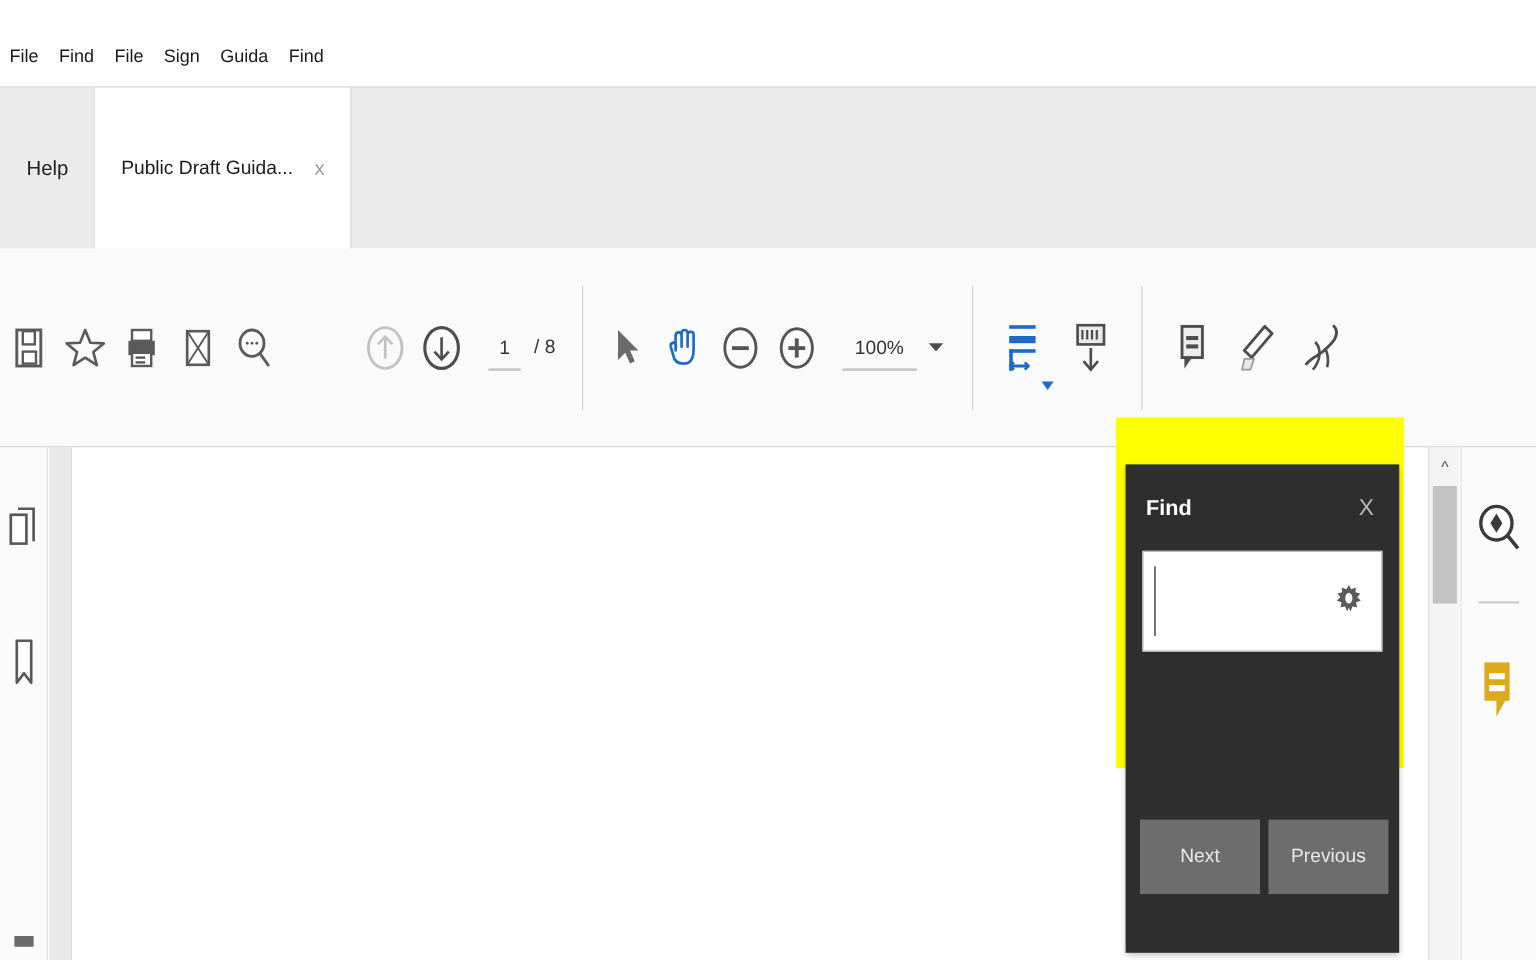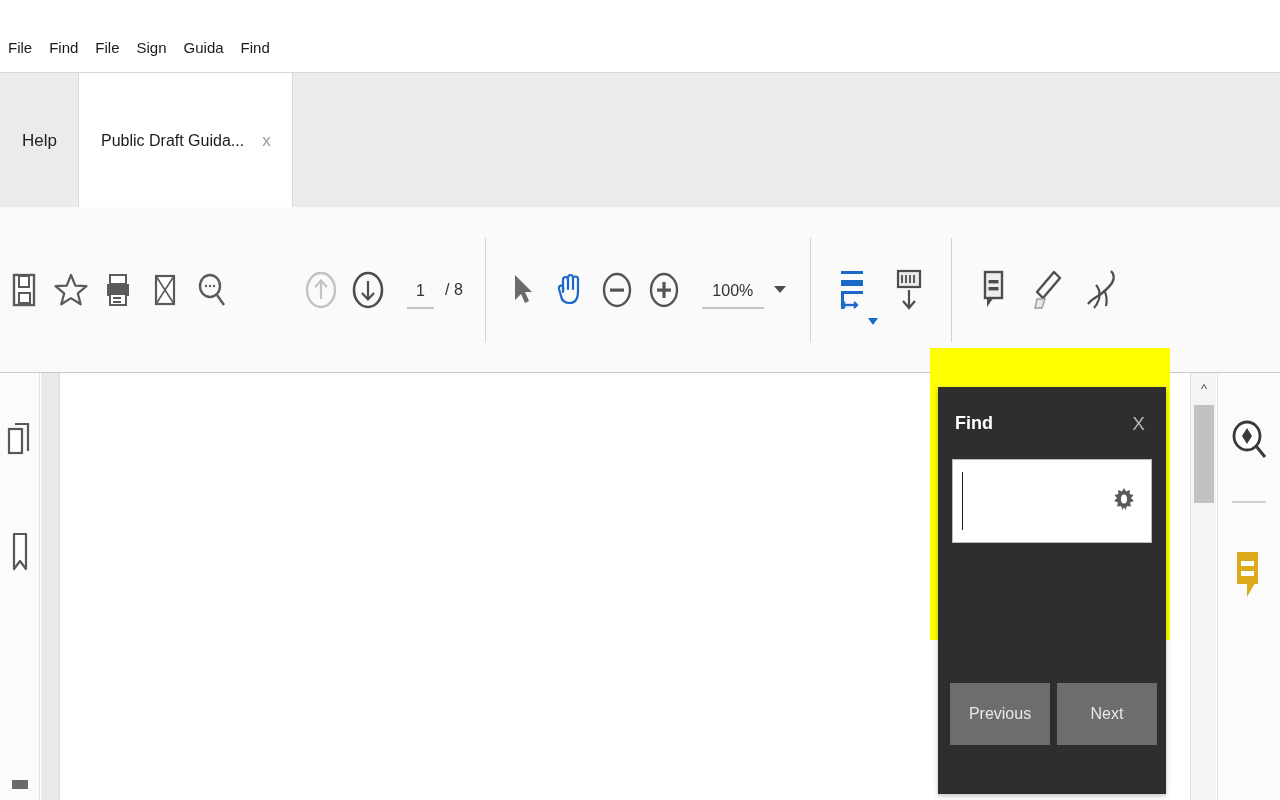--- a/index.html
+++ b/index.html
@@ -440,19 +440,19 @@
           <span class="find-gear">
             <svg width="26" height="26" viewBox="0 0 26 26">
               <path d="M13 2 L15 5.5 L19 4 L18.5 8 L22.5 9 L20 12.2 L23 15 L19 16.5 L20 20.5 L16 20 L14.5 24 L13 21 L11.5 24 L10 20 L6 20.5 L7 16.5 L3 15 L6 12.2 L3.5 9 L7.5 8 L7 4 L11 5.5 Z" fill="#5a5a5a"></path>
               <ellipse cx="13" cy="13" rx="3" ry="4.5" fill="#ffffff"></ellipse>
             </svg>
           </span>
         </div>
       </div>
 
       <div class="find-buttons">
+        <button class="find-btn">Next</button>
         <button class="find-btn">Previous</button>
-        <button class="find-btn">Next</button>
       </div>
     </div>
   </div>
 
 </div>
 
 </body></html>

